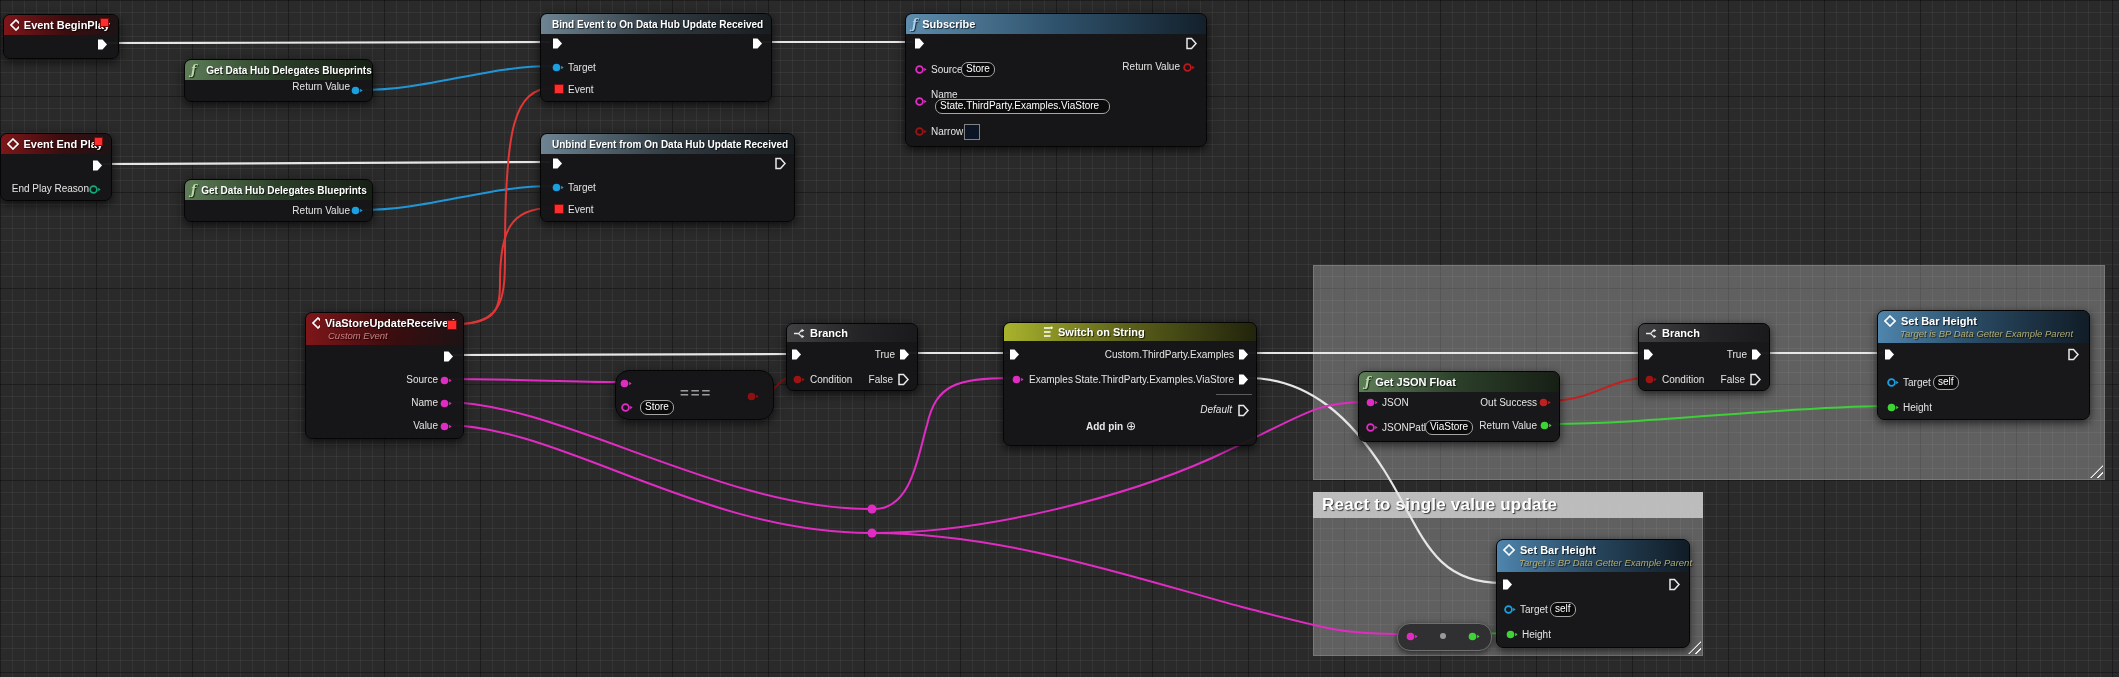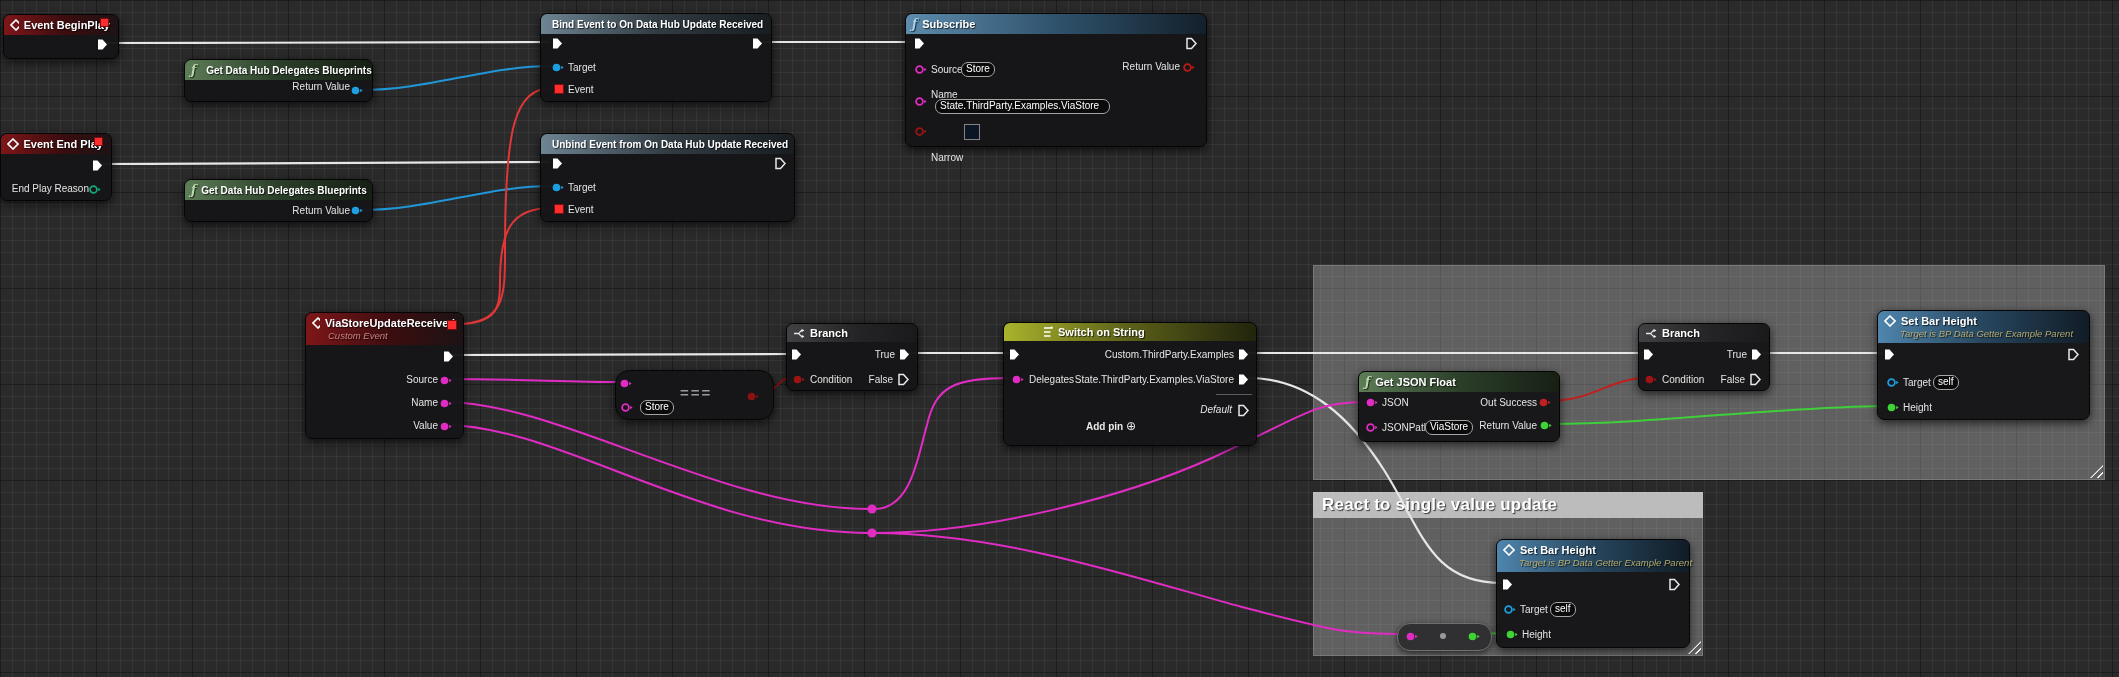--- a/index.html
+++ b/index.html
@@ -238,21 +238,21 @@
     <span class="plabel" style="left:25px;top:74px;">Name</span>
     <svg class="p" style="left:9px;top:82px;" width="12" height="11">
         <circle cx="4.5" cy="5.5" r="3.4" fill="none" stroke="#e12cc3" stroke-width="1.8"></circle>
         <path d="M9.2 3.7 L11.6 5.5 L9.2 7.3 Z" fill="#e12cc3"></path>
       </svg>
     <span class="lit" style="left:29px;top:85px;width:165px;">State.ThirdParty.Examples.ViaStore</span>
     <svg class="p" style="left:9px;top:112px;" width="12" height="11">
         <circle cx="4.5" cy="5.5" r="3.4" fill="none" stroke="#9d1414" stroke-width="1.8"></circle>
         <path d="M9.2 3.7 L11.6 5.5 L9.2 7.3 Z" fill="#9d1414"></path>
       </svg>
-    <span class="plabel" style="left:25px;top:111px;margin-top:26px;">Narrow</span>
+    <span class="plabel" style="left:25px;top:111px;">Narrow</span>
     <span class="chk" style="left:58px;top:110px;"></span>
     <span class="plabel" style="right:26px;top:46px;">Return Value</span>
     <svg class="p" style="left:277px;top:48px;" width="12" height="11">
         <circle cx="4.5" cy="5.5" r="3.4" fill="none" stroke="#c01818" stroke-width="1.8"></circle>
         <path d="M9.2 3.7 L11.6 5.5 L9.2 7.3 Z" fill="#c01818"></path>
       </svg>
   </div>
 
   <div class="node" style="left:305px;top:312px;width:157px;height:125px;">
     <div class="hdr2 g-event">
@@ -338,21 +338,21 @@
         </svg>
       <span>Switch on String</span>
     </div>
     <svg class="p" style="left:4px;top:25px;" width="13" height="13">
         <path d="M2 1.5 h4.5 L11 6.5 L6.5 11.5 H2 Z" fill="#fff"></path>
       </svg>
     <svg class="p" style="left:8px;top:51px;" width="12" height="11">
         <circle cx="4.5" cy="5.5" r="3.8" fill="#e12cc3"></circle>
         <path d="M9.2 3.7 L11.6 5.5 L9.2 7.3 Z" fill="#e12cc3"></path>
       </svg>
-    <span class="plabel" style="left:25px;top:50px;">Delegates</span>
+    <span class="plabel" style="left:25px;top:50px;">Examples</span>
     <span class="plabel" style="right:22px;top:25px;">Custom.ThirdParty.Examples</span>
     <svg class="p" style="left:233px;top:25px;" width="13" height="13">
         <path d="M2 1.5 h4.5 L11 6.5 L6.5 11.5 H2 Z" fill="#fff"></path>
       </svg>
     <span class="plabel" style="right:22px;top:50px;">State.ThirdParty.Examples.ViaStore</span>
     <svg class="p" style="left:233px;top:50px;" width="13" height="13">
         <path d="M2 1.5 h4.5 L11 6.5 L6.5 11.5 H2 Z" fill="#fff"></path>
       </svg>
     <div class="sep" style="left:212px;right:4px;top:71px;"></div>
     <span class="plabel ital" style="right:24px;top:80px;">Default</span>

